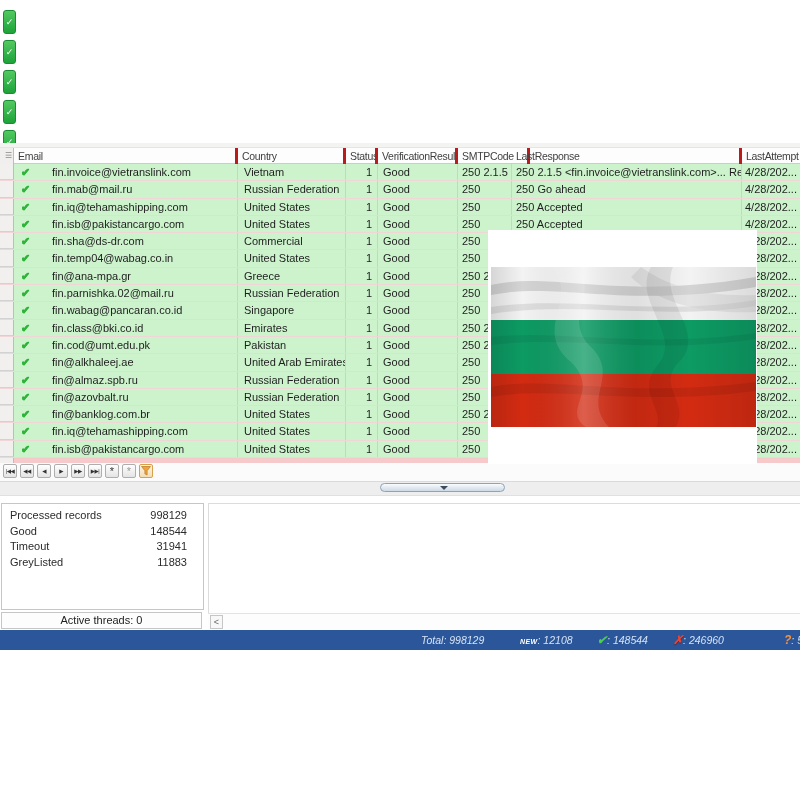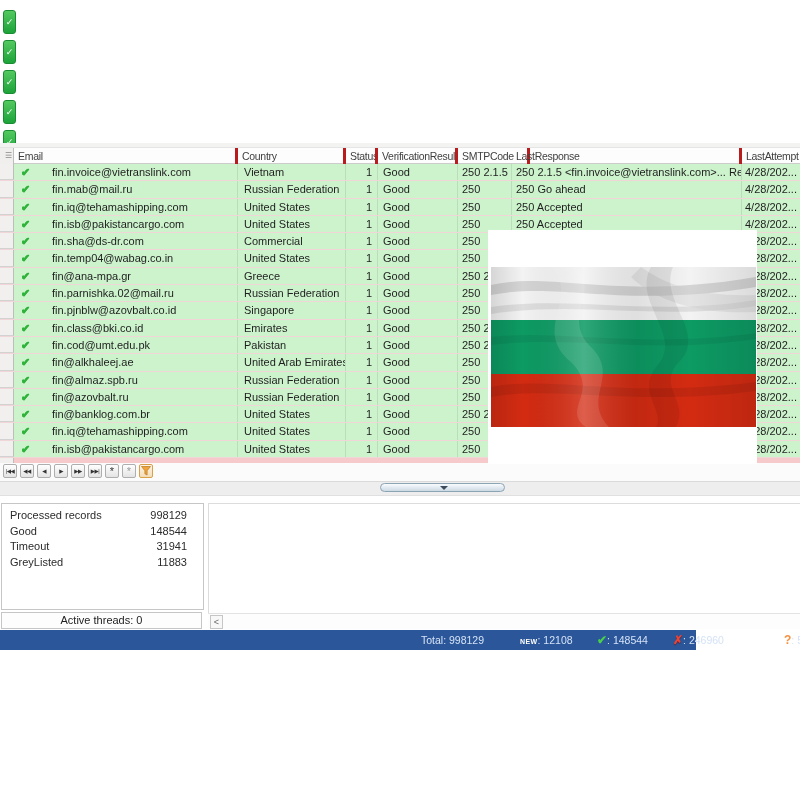--- a/index.html
+++ b/index.html
@@ -76,22 +76,22 @@
   .active { position:absolute; left:1px; top:612px; width:201px; height:17px; border:1px solid #c6c6c6;
     background:#fdfdfd; text-align:center; font-size:11px; line-height:15px; color:#222; }
 
   .rpanel { position:absolute; left:208px; top:503px; width:592px; height:126px; background:#fff;
     border-left:1px solid #dcdcdc; border-top:1px solid #dcdcdc; }
   .hscroll2 { position:absolute; left:208px; top:613px; width:592px; height:16px; border-top:1px solid #e3e3e3; background:#fdfdfd; }
   .harrow2 { position:absolute; left:2px; top:1px; width:13px; height:14px; border:1px solid #c6c6c6;
     color:#666; font-size:9px; line-height:12px; text-align:center; background:#f8f8f8; }
 
   
-  .statusbar { position:absolute; left:0; top:630px; width:696px; height:20px; background:#2b579a;
-    color:#d5e2f6; font-size:10.5px; line-height:20px; }
+  .statusbar { position:absolute; left:0; top:630px; width:800px; height:20px; background:#2b579a;
+    color:#d5e2f6; font-size:10.5px; line-height:20px;font-style:italic; }
   .sb { position:absolute; top:0; white-space:nowrap; }
   .sb-total { left:421px; }
   .sb-new { left:520px; }
   .sb-good { left:597px; }
   .sb-bad { left:673px; }
   .sb-unknown { left:784px; width:47px; overflow:hidden; }
   .caps { font-size:7px; font-weight:bold; color:#ffffff; letter-spacing:.4px; }
   .ok { color:#49d04a; font-weight:bold; font-size:12px; }
   .er { color:#ef4434; font-weight:bold; font-size:12px; text-shadow:0 1px 1px rgba(90,10,10,.6); }
   .qm { color:#f59140; font-weight:bold; font-size:12px; }
@@ -207,21 +207,21 @@
           <div class="cell c-country">Russian Federation</div>
           <div class="cell c-status">1</div>
           <div class="cell c-result">Good</div>
           <div class="cell c-smtp">250</div>
           <div class="cell c-resp"></div>
           <div class="cell c-att">4/28/202...</div>
         </div>
 
         <div class="row">
           <div class="cell ind"></div>
-          <div class="cell c-email"><span class="chk">✔</span><span>fin.pjnblw@azovbalt.co.id</span></div>
+          <div class="cell c-email"><span class="chk">✔</span><span>fin.wabag@pancaran.co.id</span></div>
           <div class="cell c-country">Singapore</div>
           <div class="cell c-status">1</div>
           <div class="cell c-result">Good</div>
           <div class="cell c-smtp">250</div>
           <div class="cell c-resp"></div>
           <div class="cell c-att">4/28/202...</div>
         </div>
 
         <div class="row">
           <div class="cell ind"></div>

